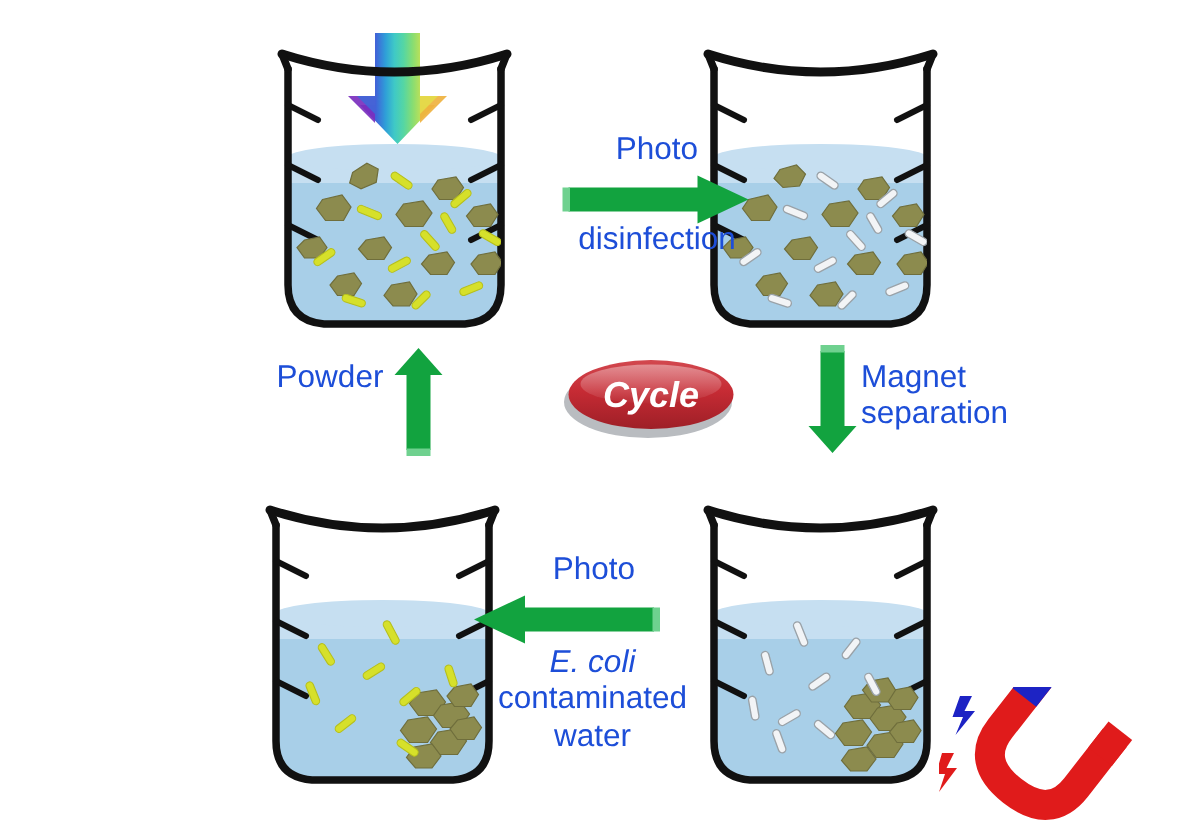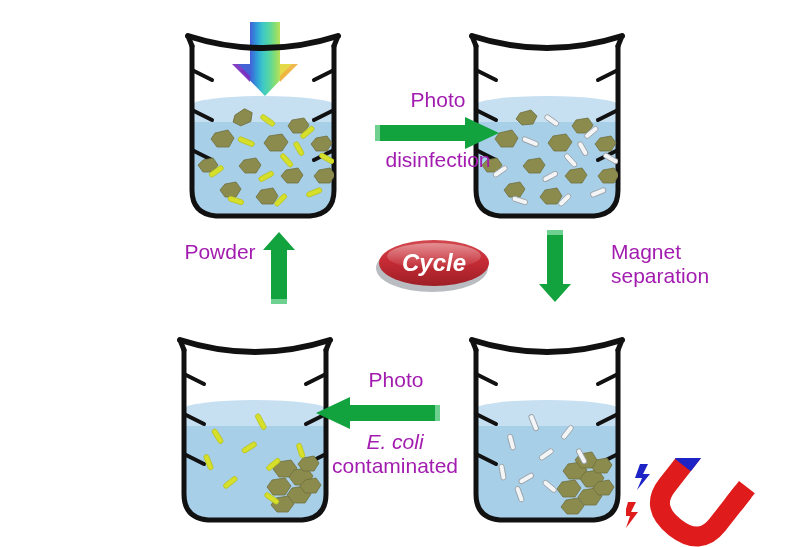--- a/index.html
+++ b/index.html
@@ -13,21 +13,21 @@
     overflow: hidden;
   }
   #stage {
     position: relative;
     width: 800px; height: 547px;
     background: #ffffff;
   }
   .beaker { position: absolute; }
   .label {
     position: absolute;
-    color: #a21caf;
+    color: #1d4ed8;
     font-family: "Liberation Sans", sans-serif;
     font-size: 21px;
     line-height: 1.16;
     text-align: center;
     white-space: nowrap;
   }
   .label .ital { font-style: italic; }
   .arrow { position: absolute; }
   .cycle-badge { position: absolute; }
   .magnet { position: absolute; }
@@ -300,21 +300,21 @@
   <div class="label" style="left:368px; top:148px; width:140px;">
     <div>disinfection</div>
   </div>
 
   <div class="arrow" style="left:538px; top:228px; width:34px; height:78px;">
     <svg width="34" height="78" viewBox="0 0 34 78">
       <path d="M9,6 L25,6 L25,56 L33,56 L17,74 L1,56 L9,56 Z" fill="#12a33f"></path>
       <rect x="9" y="2" width="16" height="5" fill="#6fd18f"></rect>
     </svg>
   </div>
-  <div class="label" style="left:574px; top:240px; width:140px; text-align:left;margin-left:37px;">
+  <div class="label" style="left:574px; top:240px; width:140px; text-align:left;">
     <div>Magnet</div>
     <div>separation</div>
   </div>
 
   <div class="label" style="left:160px; top:240px; width:120px; text-align:center;">
     <div>Powder</div>
   </div>
   <div class="arrow" style="left:262px; top:228px; width:34px; height:78px;">
     <svg width="34" height="78" viewBox="0 0 34 78">
       <path d="M17,4 L33,22 L25,22 L25,72 L9,72 L9,22 L1,22 Z" fill="#12a33f"></path>
@@ -347,15 +347,16 @@
   </div>
   <div class="arrow" style="left:310px; top:396px; width:132px; height:34px;">
     <svg width="132" height="34" viewBox="0 0 132 34">
       <path d="M126,9 L40,9 L40,1 L6,17 L40,33 L40,25 L126,25 Z" fill="#12a33f"></path>
       <rect x="125" y="9" width="5" height="16" fill="#6fd18f"></rect>
     </svg>
   </div>
   <div class="label" style="left:300px; top:430px; width:190px;">
     <div class="ital">E. coli</div>
     <div>contaminated</div>
+    <div>water</div>
   </div>
 
 </div>
 
 </body></html>

